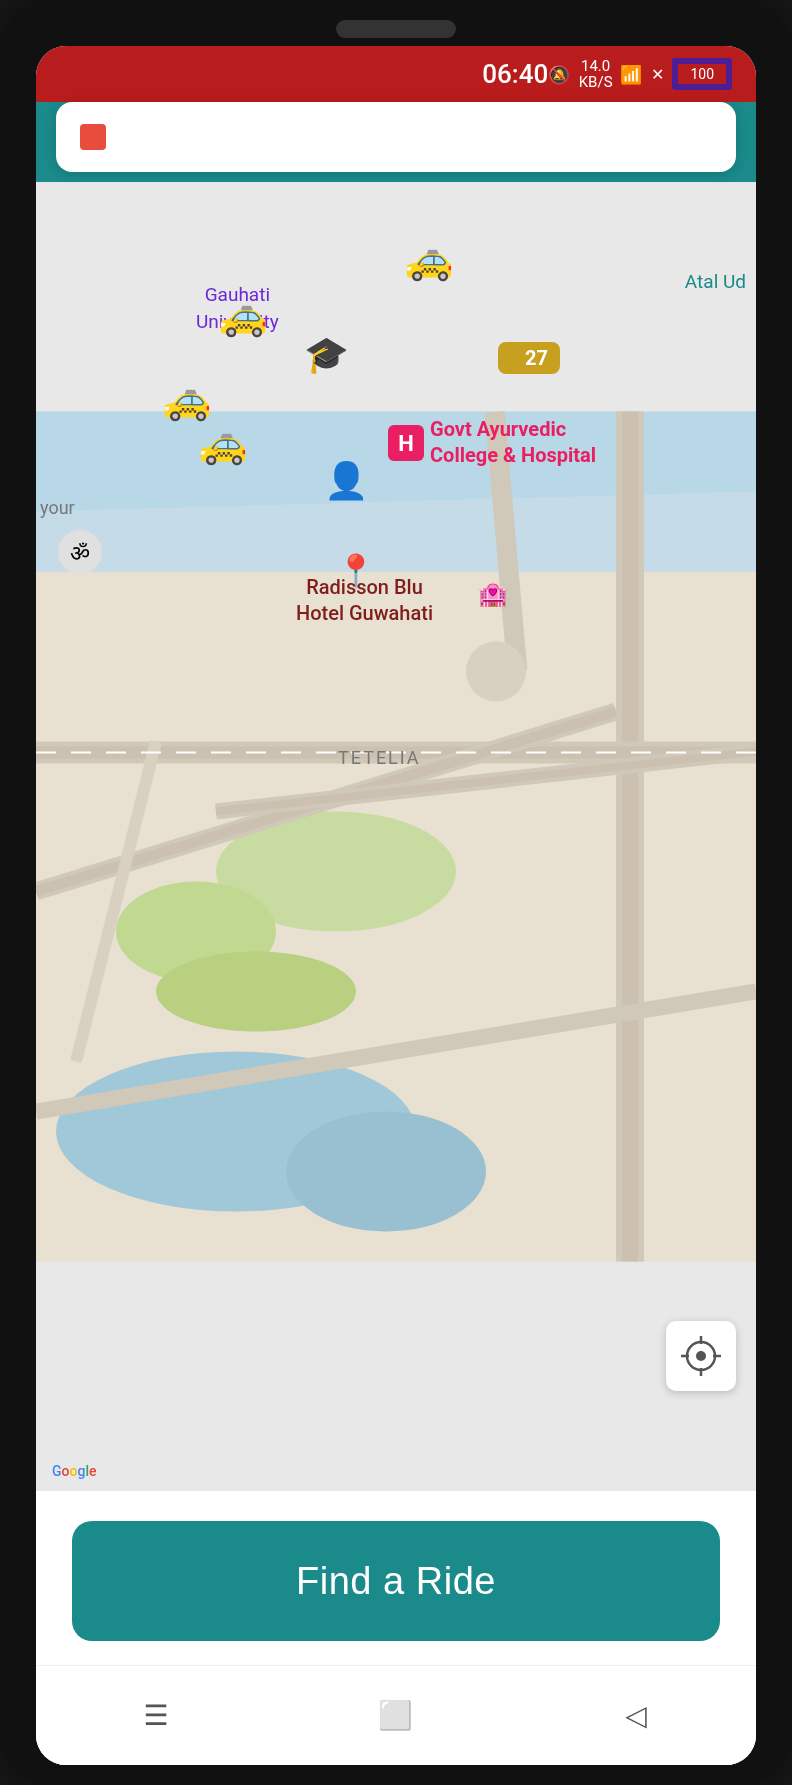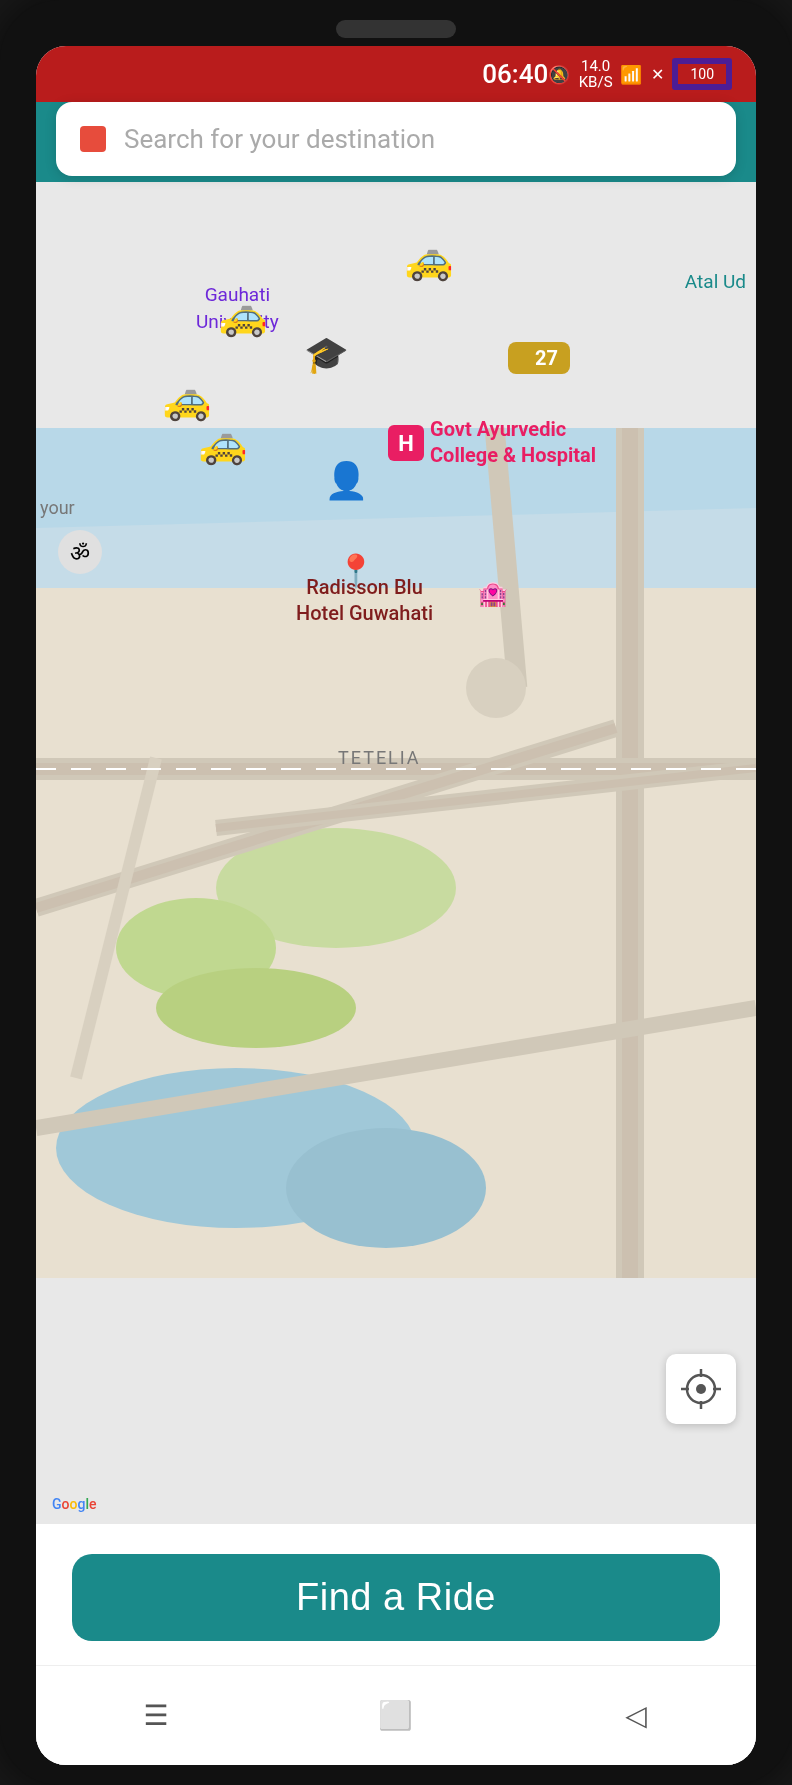--- a/index.html
+++ b/index.html
@@ -249,21 +249,21 @@
 
     
     .bottom-section {
       background: white;
       padding: 30px 36px 24px;
       flex-shrink: 0;
     }
 
     .find-ride-btn {
       width: 100%;
-      height: 87px;
+      height: 120px;
       background: #1a8a8a;
       border: none;
       border-radius: 20px;
       color: white;
       font-size: 38px;
       font-weight: 500;
       cursor: pointer;
       letter-spacing: 0.5px;
     }
 
@@ -410,21 +410,20 @@
           <div class="hamburger-line"></div>
           <div class="hamburger-line"></div>
         </div>
       </div>
 
       <div class="search-overlay">
 
 
         <div class="destination-card">
           <div class="destination-icon"></div>
-          <span class="destination-placeholder">Search for your destination</span>
         </div>
       </div>
 
       <div class="map-area">
 
         <svg class="map-svg" viewBox="0 0 720 850" xmlns="http://www.w3.org/2000/svg">
 
           <rect width="720" height="850" fill="#e8e0d0"></rect>
 
           <rect x="0" y="0" width="720" height="160" fill="#b8d8e8"></rect>
@@ -475,21 +474,21 @@
         <div class="person-marker" style="left:288px; top:278px;">👤</div>
 
         <div class="person-marker" style="left:300px; top:370px; font-size:32px;">📍</div>
 
         <div class="hospital-marker" style="left:352px; top:243px;">H</div>
         <div class="hospital-label" style="left:394px; top:234px;">Govt Ayurvedic<br>College &amp; Hospital</div>
 
         <div style="position:absolute; left:442px; top:398px; font-size:24px; z-index:6;">🏩</div>
         <div class="hotel-label" style="left:260px; top:392px;">Radisson Blu<br>Hotel Guwahati</div>
 
-        <div class="route-badge" style="left:472px; top:160px;padding-left:27px;">27</div>
+        <div class="route-badge" style="left:462px; top:160px;padding-left:27px;">27</div>
 
         <div class="car-icon" style="left:368px; top:54px;">🚕</div>
         <div class="car-icon" style="left:182px; top:110px;">🚕</div>
         <div class="car-icon" style="left:126px; top:194px;">🚕</div>
         <div class="car-icon" style="left:162px; top:238px;">🚕</div>
 
         <div class="location-btn">
           <svg width="40" height="40" viewBox="0 0 40 40">
             <circle cx="20" cy="20" r="14" fill="none" stroke="#555" stroke-width="2.5"></circle>
             <circle cx="20" cy="20" r="5" fill="#555"></circle>

